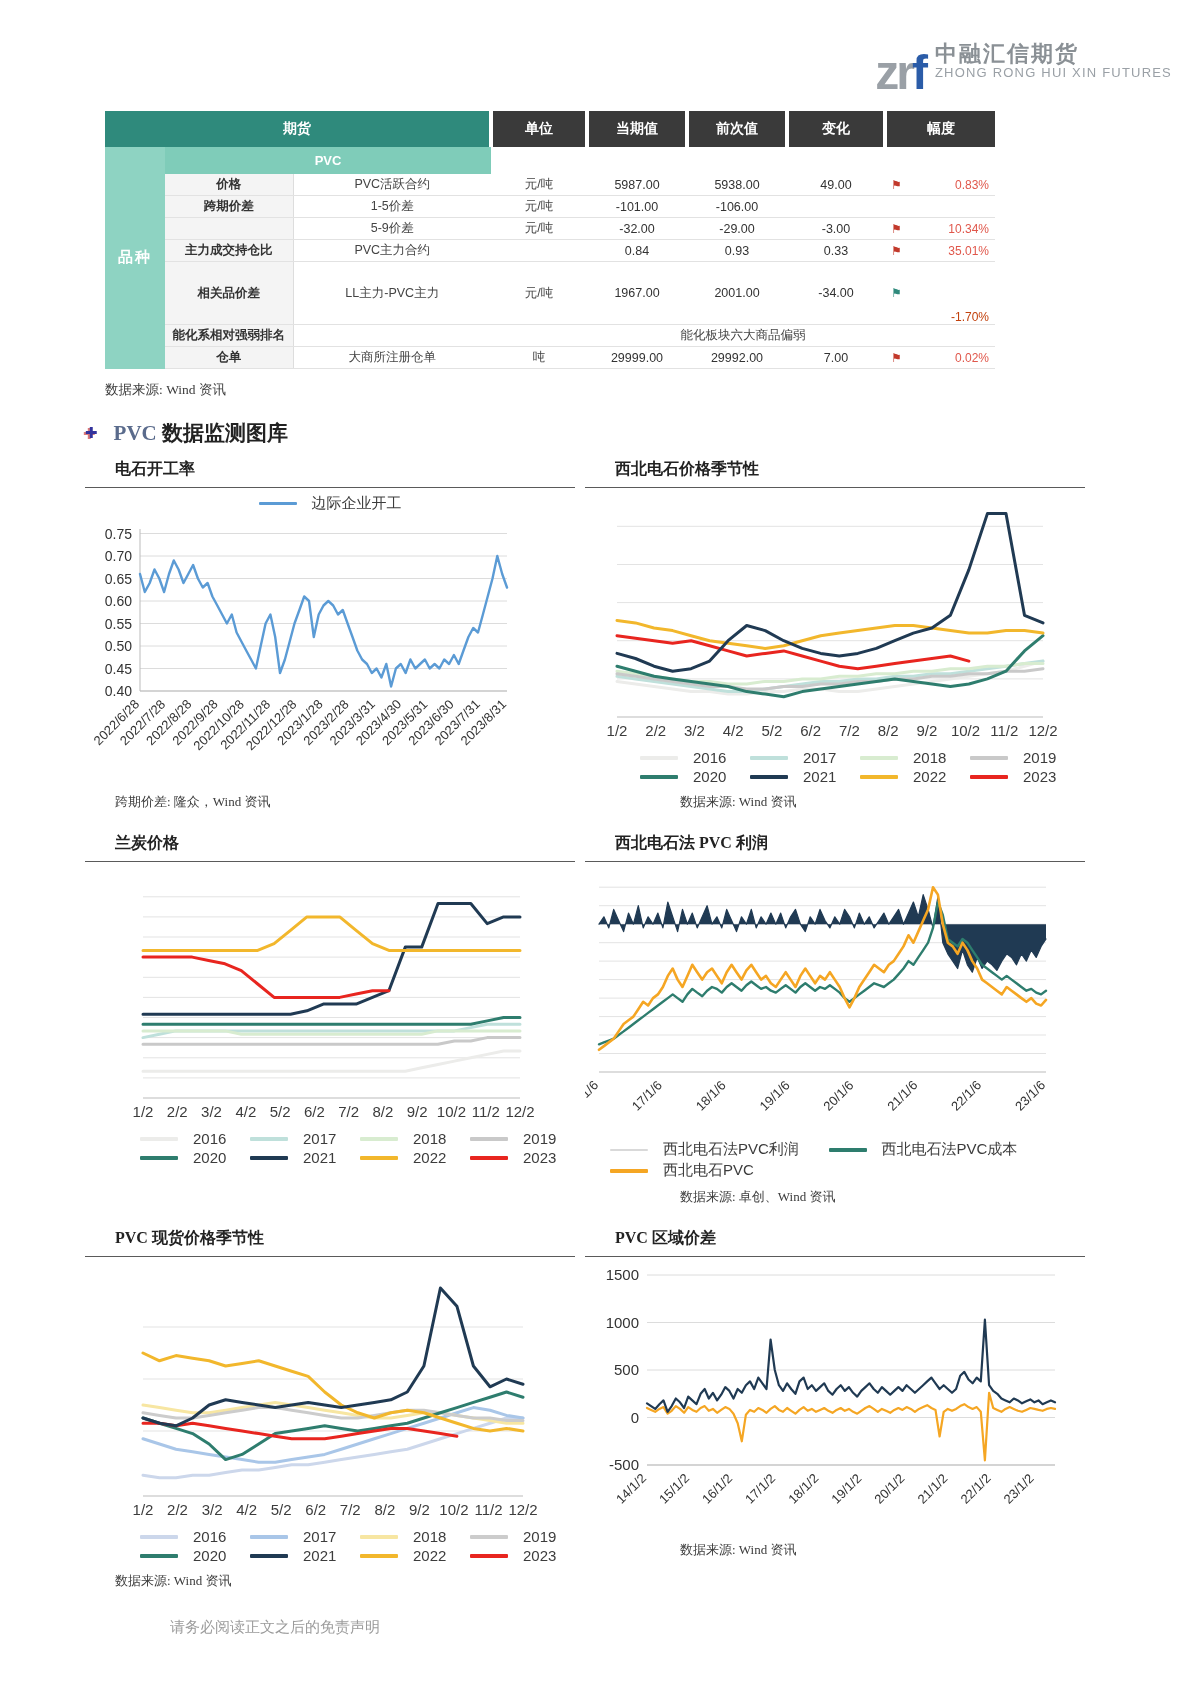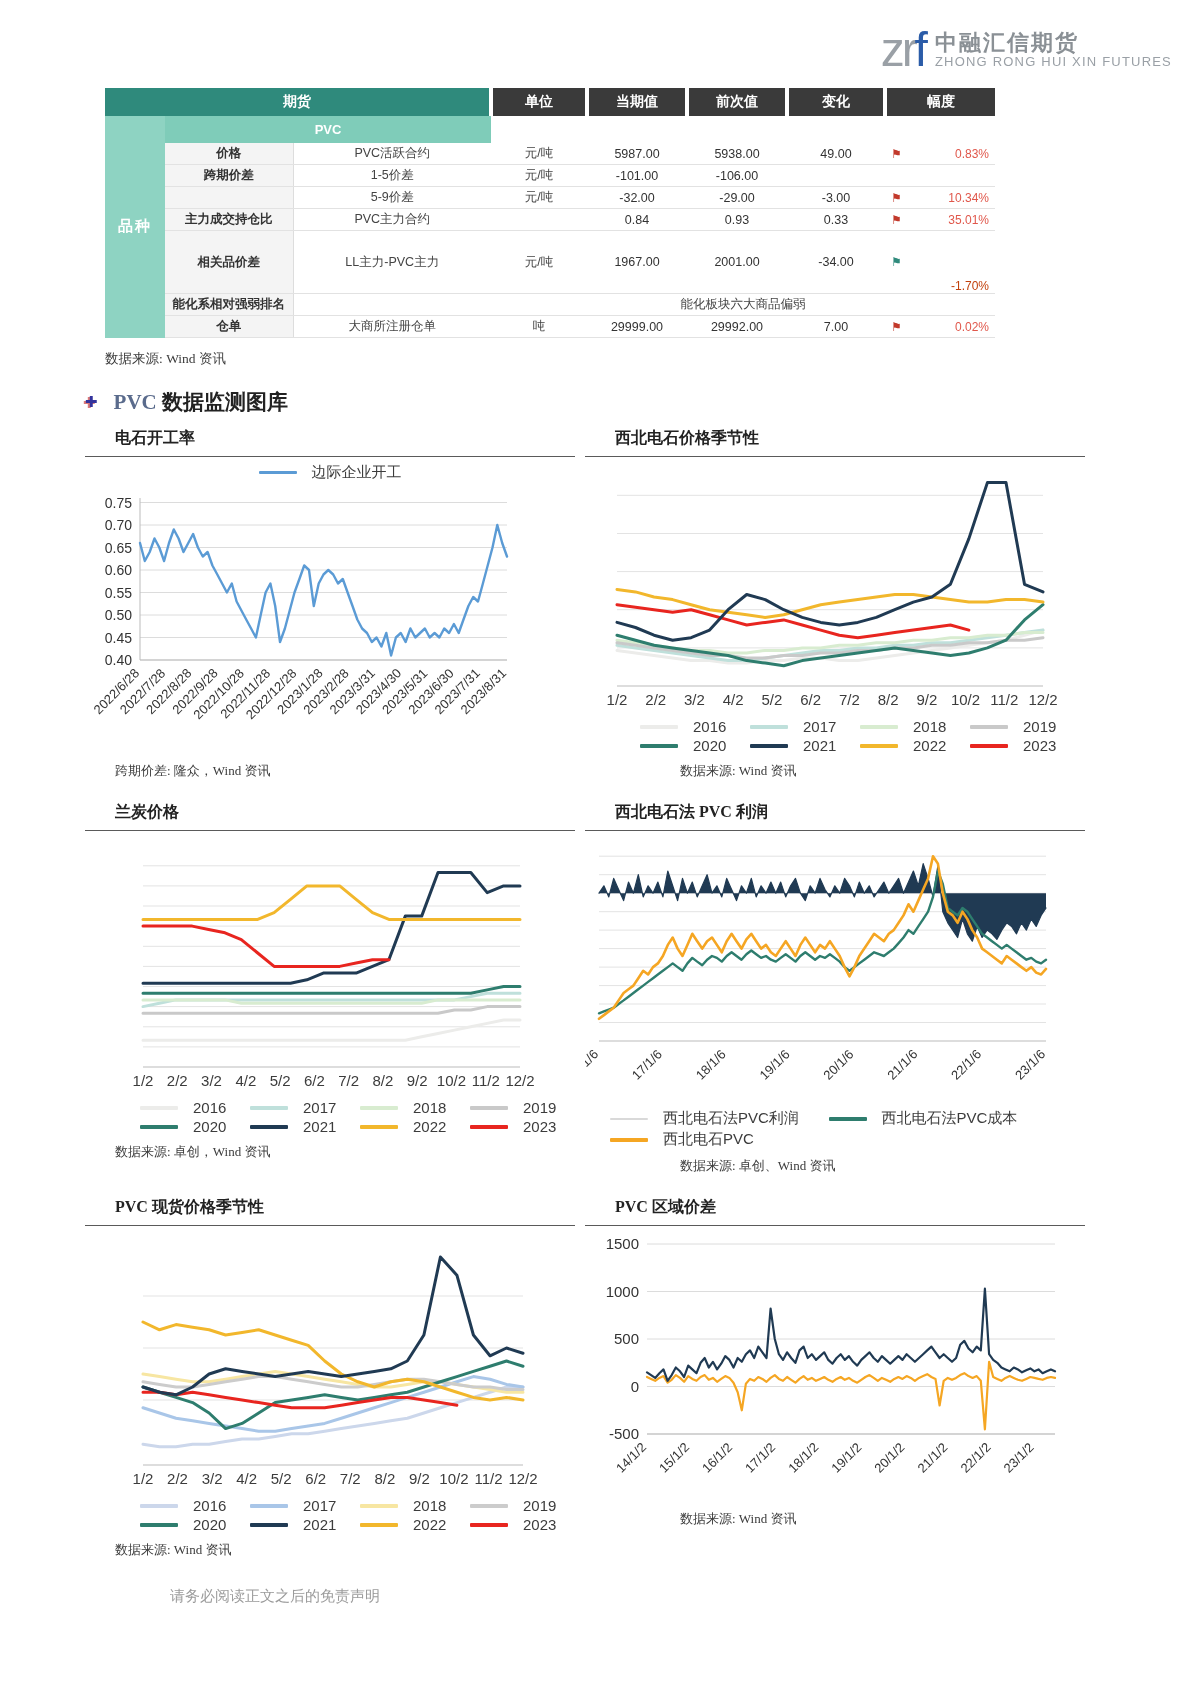--- a/index.html
+++ b/index.html
@@ -1,29 +1,29 @@
 <!DOCTYPE html>
 <html><head>
 <meta charset="utf-8">
 <style>
   html,body{margin:0;padding:0;background:#fff;}
   body{width:1190px;height:1683px;font-family:"Liberation Sans",sans-serif;color:#222;position:relative;overflow:hidden;}
   .content{width:1005px;margin:0 0 0 85px;}
   
   .logo{display:flex;justify-content:flex-end;align-items:center;padding:26px 18px 10px 0;gap:10px;}
-  .logo-zrf{font-weight:400;font-size:48px;letter-spacing:-3px;line-height:1;}
+  .logo-zrf{font-weight:700;font-size:48px;letter-spacing:-3px;line-height:1;margin-top:23px;}
   .logo-zr{color:#9aa0a6;}
   .logo-f{color:#2b5ca8;}
   .logo-names{display:flex;flex-direction:column;line-height:1.1;}
   .logo-cn{font-size:22px;font-weight:800;color:#8a9095;letter-spacing:2px;}
   .logo-en{font-size:13px;color:#9aa0a6;letter-spacing:1.2px;margin-top:0;}
   
   table.ftable{border-collapse:collapse;table-layout:fixed;width:890px;margin:4px 0 0 20px;font-size:12.5px;}
   .ftable th,.ftable td{padding:0 6px;overflow:hidden;white-space:nowrap;}
-  .ftable thead th{height:28px;color:#fff;font-weight:bold;font-size:14px;text-align:center;}
+  .ftable thead th{height:36px;color:#fff;font-weight:bold;font-size:14px;text-align:center;}
   th.hgreen{background:#2f8a7c;}
   th.hdark{background:#3a3a3a;border-left:4px solid #fff;}
   td.cat{background:#8ed3c2;color:#fff;font-weight:bold;font-size:15px;text-align:center;letter-spacing:2px;}
   td.band{background:#7fccb9;color:#fff;font-weight:bold;text-align:center;height:27px;font-size:13px;}
   td.bandempty{background:#fff;}
   .ftable tbody tr.datarow td{height:21px;border-bottom:1px solid #e2e2e2;text-align:center;}
   td.lbl{background:#f4f4f4;font-weight:bold;border-right:1px solid #ddd;color:#333;}
   td.sub{color:#444;}
   td.unit{text-align:center;color:#444;}
   td.num{text-align:center;color:#333;}
@@ -374,21 +374,20 @@
           </span>
           <span class="lg-item" style="">
             <span class="lg-line" style="background:#f2b72c;height:4px"></span>
             <span class="lg-lab">2022</span>
           </span>
           <span class="lg-item" style="">
             <span class="lg-line" style="background:#e8251f;height:4px"></span>
             <span class="lg-lab">2023</span>
           </span>
         </div>
-      <div class="psource">数据来源: 卓创，Wind 资讯</div>
     </div>
 
     <div class="panel">
       <div class="ptitle">西北电石法 PVC 利润</div>
       <div class="plot"><svg width="475" height="262" viewBox="0 0 475 262" xmlns="http://www.w3.org/2000/svg">
             <line x1="14" x2="461" y1="181.5" y2="181.5" stroke="#e3e3e3" stroke-width="1"></line>
             <line x1="14" x2="461" y1="163.0" y2="163.0" stroke="#e3e3e3" stroke-width="1"></line>
             <line x1="14" x2="461" y1="144.6" y2="144.6" stroke="#e3e3e3" stroke-width="1"></line>
             <line x1="14" x2="461" y1="126.1" y2="126.1" stroke="#e3e3e3" stroke-width="1"></line>
             <line x1="14" x2="461" y1="107.6" y2="107.6" stroke="#e3e3e3" stroke-width="1"></line>

